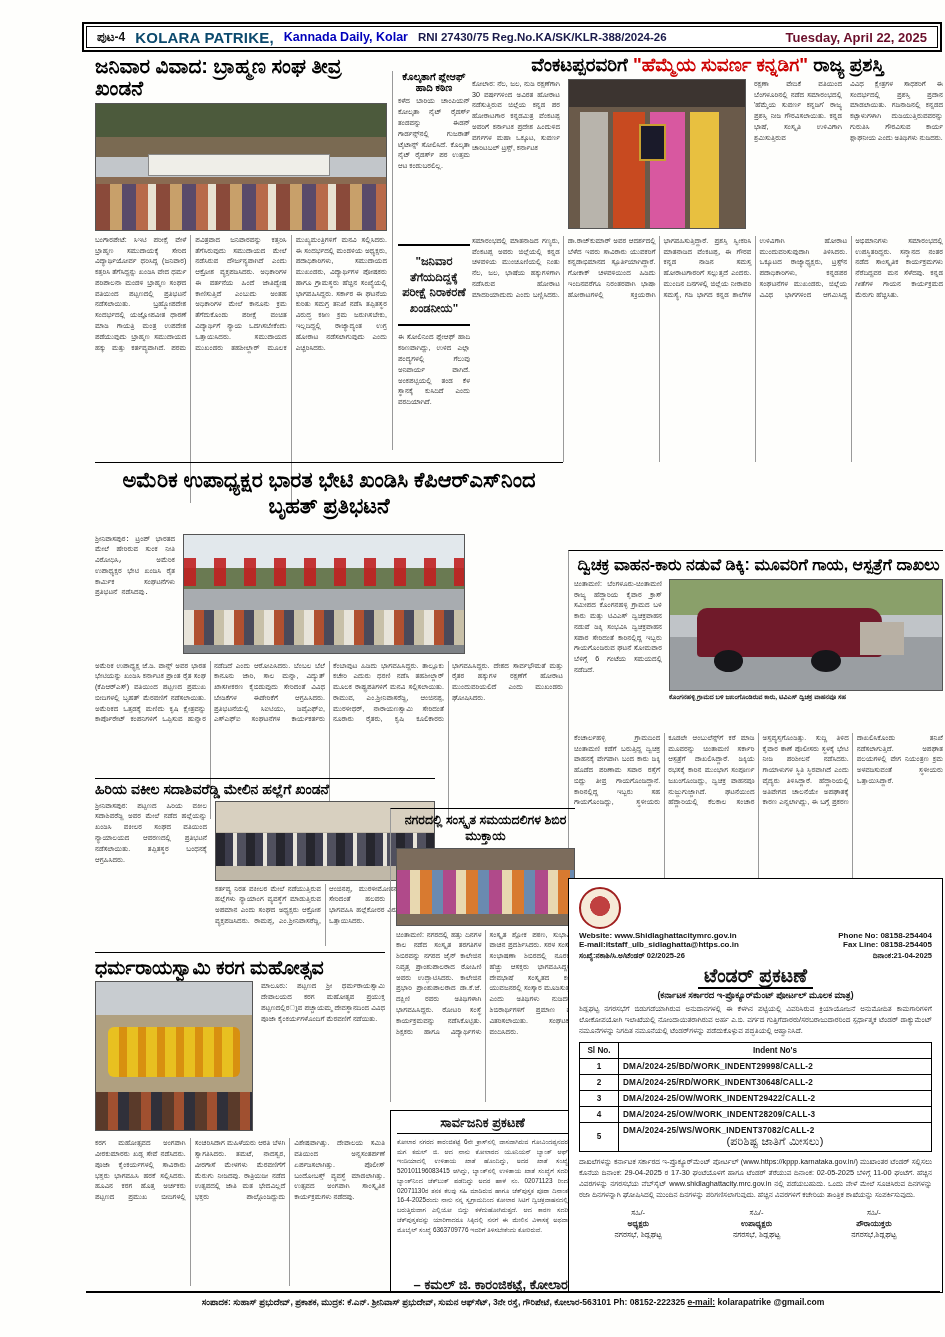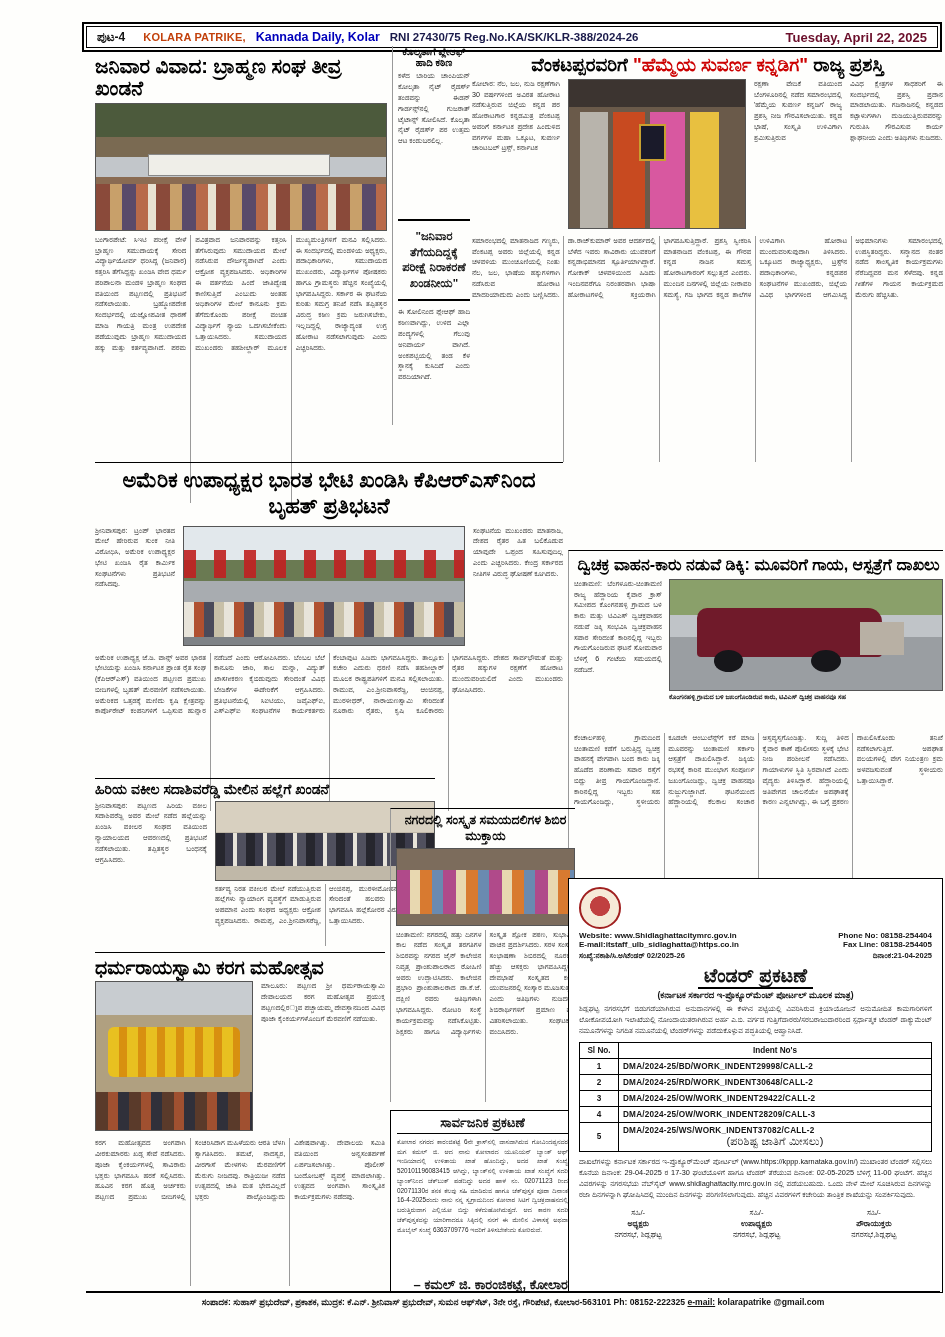--- a/index.html
+++ b/index.html
@@ -3,21 +3,21 @@
 <meta charset="utf-8">
 <style>
   html,body{margin:0;padding:0;background:#f2f2ee;}
   #page{position:relative;width:945px;height:1337px;background:#fefefc;margin:0 auto;
         font-family:"Liberation Sans","DejaVu Sans",sans-serif;color:#141414;overflow:hidden;}
   .abs{position:absolute;}
   
   #masthead{left:86px;top:26px;width:852px;height:22px;border:1px solid #000;outline:2px solid #000;outline-offset:2px;
             display:flex;align-items:center;gap:10px;padding:0 10px;box-sizing:border-box;background:#fff;}
   .mh-page{font-weight:bold;font-size:12px;}
-  .mh-name{color:#c2410c;font-weight:bold;font-size:11px;letter-spacing:.2px;margin-left:8px;}
+  .mh-name{color:#0c4a6e;font-weight:bold;font-size:15px;letter-spacing:.2px;}
   .mh-sub{color:#0000bb;font-weight:bold;font-size:12.5px;}
   .mh-rni{color:#1a1a4a;font-weight:bold;font-size:11.5px;}
   .mh-date{color:#6b0f2b;font-weight:bold;font-size:13px;margin-left:auto;}
   
   .hl{font-weight:bold;color:#000;line-height:1.12;margin:0 0 3px 0;}
   .body-txt{font-size:7.1px;line-height:1.52;text-align:justify;color:#1c1c1c;overflow:hidden;}
   .cols3{column-count:3;column-gap:9px;column-rule:1px solid #9a9a9a;}
   .cols2{column-count:2;column-gap:8px;column-rule:1px solid #9a9a9a;}
   .cols4{column-count:4;column-gap:8px;column-rule:1px solid #9a9a9a;}
   .cols5{column-count:5;column-gap:8px;column-rule:1px solid #9a9a9a;}
@@ -104,21 +104,21 @@
 
   <div class="abs" style="left:95px;top:55px;width:292px;">
     <h2 class="hl" style="font-size:20px;">ಜನಿವಾರ ವಿವಾದ: ಬ್ರಾಹ್ಮಣ ಸಂಘ ತೀವ್ರ ಖಂಡನೆ</h2>
     <div class="photo p-jani" style="width:100%;height:128px;">
       <div class="banner"></div>
       <div class="crowd"></div>
     </div>
     <div class="body-txt cols3" style="height:268px;margin-top:4px;">ಬಂಗಾರಪೇಟೆ: ಸಿಇಟಿ ಪರೀಕ್ಷೆ ವೇಳೆ ಬ್ರಾಹ್ಮಣ ಸಮುದಾಯಕ್ಕೆ ಸೇರಿದ ವಿದ್ಯಾರ್ಥಿಯೋರ್ವ ಧರಿಸಿದ್ದ (ಜನಿವಾರ) ಕತ್ತರಿಸಿ ತೆಗೆಸಿದ್ದನ್ನು ಖಂಡಿಸಿ ವೇದ ಧರ್ಮ ಪರಿಪಾಲನಾ ಮಂಡಳಿ ಬ್ರಾಹ್ಮಣ ಸಂಘದ ವತಿಯಿಂದ ಪಟ್ಟಣದಲ್ಲಿ ಪ್ರತಿಭಟನೆ ನಡೆಸಲಾಯಿತು. ಬ್ರಹ್ಮೋಪದೇಶ ಸಂದರ್ಭದಲ್ಲಿ ಯಜ್ಞೋಪವೀತ ಧಾರಣೆ ಮಾಡಿ ಗಾಯತ್ರಿ ಮಂತ್ರ ಉಪದೇಶ ಪಡೆಯುವುದು ಬ್ರಾಹ್ಮಣ ಸಮುದಾಯದ ಹಕ್ಕು ಮತ್ತು ಕರ್ತವ್ಯವಾಗಿದೆ. ಪರಮ ಪವಿತ್ರವಾದ ಜನಿವಾರವನ್ನು ಕತ್ತರಿಸಿ ತೆಗೆಸಿರುವುದು ಸಮುದಾಯದ ಮೇಲೆ ನಡೆಸಿರುವ ದೌರ್ಜನ್ಯವಾಗಿದೆ ಎಂದು ಆಕ್ರೋಶ ವ್ಯಕ್ತಪಡಿಸಿದರು. ಅಧಿಕಾರಿಗಳ ಈ ವರ್ತನೆಯ ಹಿಂದೆ ಜಾತಿದ್ವೇಷ ಕಾಣಿಸುತ್ತಿದೆ ಎಂಬುದು ಅಂತಹ ಅಧಿಕಾರಿಗಳ ಮೇಲೆ ಕಾನೂನು ಕ್ರಮ ತೆಗೆದುಕೊಂಡು ಪರೀಕ್ಷೆ ವಂಚಿತ ವಿದ್ಯಾರ್ಥಿಗೆ ನ್ಯಾಯ ಒದಗಿಸಬೇಕೆಂದು ಒತ್ತಾಯಿಸಿದರು. ಸಮುದಾಯದ ಮುಖಂಡರು ತಹಶೀಲ್ದಾರ್ ಮೂಲಕ ಮುಖ್ಯಮಂತ್ರಿಗಳಿಗೆ ಮನವಿ ಸಲ್ಲಿಸಿದರು. ಈ ಸಂದರ್ಭದಲ್ಲಿ ಮಂಡಳಿಯ ಅಧ್ಯಕ್ಷರು, ಪದಾಧಿಕಾರಿಗಳು, ಸಮುದಾಯದ ಮುಖಂಡರು, ವಿದ್ಯಾರ್ಥಿಗಳ ಪೋಷಕರು ಹಾಗೂ ಗ್ರಾಮಸ್ಥರು ಹೆಚ್ಚಿನ ಸಂಖ್ಯೆಯಲ್ಲಿ ಭಾಗವಹಿಸಿದ್ದರು. ಸರ್ಕಾರ ಈ ಘಟನೆಯ ಕುರಿತು ಸಮಗ್ರ ತನಿಖೆ ನಡೆಸಿ ತಪ್ಪಿತಸ್ಥರ ವಿರುದ್ಧ ಕಠಿಣ ಕ್ರಮ ಜರುಗಿಸಬೇಕು, ಇಲ್ಲದಿದ್ದಲ್ಲಿ ರಾಜ್ಯಾದ್ಯಂತ ಉಗ್ರ ಹೋರಾಟ ನಡೆಸಲಾಗುವುದು ಎಂದು ಎಚ್ಚರಿಸಿದರು.</div>
   </div>
 
-  <div class="abs" style="left:392px;top:46px;width:72px;padding-left:5px;border-left:1px solid #999;">
+  <div class="abs" style="left:392px;top:71px;width:72px;padding-left:5px;border-left:1px solid #999;">
     <h3 class="hl" style="font-size:10px;text-align:center;">ಕೊಲ್ಕತಾಗೆ ಪ್ಲೇಆಫ್ ಹಾದಿ ಕಠಿಣ</h3>
     <div class="body-txt" style="height:142px;">ಕಳೆದ ಬಾರಿಯ ಚಾಂಪಿಯನ್ ಕೋಲ್ಕತಾ ನೈಟ್ ರೈಡರ್ಸ್ ತಂಡವನ್ನು ಈಡನ್ ಗಾರ್ಡನ್ಸ್‌ನಲ್ಲಿ ಗುಜರಾತ್ ಟೈಟಾನ್ಸ್ ಸೋಲಿಸಿದೆ. ಕೊಲ್ಕತಾ ನೈಟ್ ರೈಡರ್ಸ್ ಪರ ಉತ್ತಮ ಆಟ ಕಂಡುಬರಲಿಲ್ಲ.</div>
     <div class="quote-box">"ಜನಿವಾರ ತೆಗೆಯದಿದ್ದಕ್ಕೆ ಪರೀಕ್ಷೆ ನಿರಾಕರಣೆ ಖಂಡನೀಯ"</div>
     <div class="body-txt" style="height:118px;">ಈ ಸೋಲಿನಿಂದ ಪ್ಲೇಆಫ್ ಹಾದಿ ಕಠಿಣವಾಗಿದ್ದು, ಉಳಿದ ಎಲ್ಲಾ ಪಂದ್ಯಗಳಲ್ಲಿ ಗೆಲುವು ಅನಿವಾರ್ಯ ವಾಗಿದೆ. ಅಂಕಪಟ್ಟಿಯಲ್ಲಿ ತಂಡ ಕೆಳ ಸ್ಥಾನಕ್ಕೆ ಕುಸಿದಿದೆ ಎಂದು ವರದಿಯಾಗಿದೆ.</div>
   </div>
 
   <div class="abs" style="left:472px;top:55px;width:471px;">
     <h2 class="hl" style="font-size:18.5px;text-align:center;"><span>ವೆಂಕಟಪ್ಪರವರಿಗೆ </span><span style="color:#cc0000;">"ಹೆಮ್ಮೆಯ ಸುವರ್ಣ ಕನ್ನಡಿಗ"</span><span> ರಾಜ್ಯ ಪ್ರಶಸ್ತಿ</span></h2>
     <div style="display:flex;gap:8px;height:152px;">
       <div class="body-txt" style="width:88px;height:152px;">ಕೋಲಾರ: ನೆಲ, ಜಲ, ನುಡಿ ರಕ್ಷಣೆಗಾಗಿ 30 ವರ್ಷಗಳಿಂದ ಅವಿರತ ಹೋರಾಟ ನಡೆಸುತ್ತಿರುವ ಜಿಲ್ಲೆಯ ಕನ್ನಡ ಪರ ಹೋರಾಟಗಾರ ಕನ್ನಡಮಿತ್ರ ವೆಂಕಟಪ್ಪ ಅವರಿಗೆ ಕರ್ನಾಟಕ ಪ್ರದೇಶ ಹಿಂದುಳಿದ ವರ್ಗಗಳ ಮಹಾ ಒಕ್ಕೂಟ, ಸುವರ್ಣ ಚಾರಿಟಬಲ್ ಟ್ರಸ್ಟ್, ಕರ್ನಾಟಕ</div>
@@ -130,27 +130,26 @@
         <div class="plaque"></div>
       </div>
       <div class="body-txt" style="width:88px;height:152px;">ರಕ್ಷಣಾ ವೇದಿಕೆ ವತಿಯಿಂದ ಬೆಂಗಳೂರಿನಲ್ಲಿ ನಡೆದ ಸಮಾರಂಭದಲ್ಲಿ 'ಹೆಮ್ಮೆಯ ಸುವರ್ಣ ಕನ್ನಡಿಗ' ರಾಜ್ಯ ಪ್ರಶಸ್ತಿ ನೀಡಿ ಗೌರವಿಸಲಾಯಿತು. ಕನ್ನಡ ಭಾಷೆ, ಸಂಸ್ಕೃತಿ ಉಳಿವಿಗಾಗಿ ಶ್ರಮಿಸುತ್ತಿರುವ</div>
       <div class="body-txt" style="flex:1;height:152px;">ವಿವಿಧ ಕ್ಷೇತ್ರಗಳ ಸಾಧಕರಿಗೆ ಈ ಸಂದರ್ಭದಲ್ಲಿ ಪ್ರಶಸ್ತಿ ಪ್ರದಾನ ಮಾಡಲಾಯಿತು. ಗಡಿನಾಡಿನಲ್ಲಿ ಕನ್ನಡದ ಕಟ್ಟಾಳುಗಳಾಗಿ ದುಡಿಯುತ್ತಿರುವವರನ್ನು ಗುರುತಿಸಿ ಗೌರವಿಸುವ ಕಾರ್ಯ ಶ್ಲಾಘನೀಯ ಎಂದು ಅತಿಥಿಗಳು ನುಡಿದರು.</div>
     </div>
     <div class="body-txt cols5" style="height:226px;margin-top:5px;">ಸಮಾರಂಭದಲ್ಲಿ ಮಾತನಾಡಿದ ಗಣ್ಯರು, ವೆಂಕಟಪ್ಪ ಅವರು ಜಿಲ್ಲೆಯಲ್ಲಿ ಕನ್ನಡ ಚಳವಳಿಯ ಮುಂಚೂಣಿಯಲ್ಲಿ ನಿಂತು ನೆಲ, ಜಲ, ಭಾಷೆಯ ಹಕ್ಕುಗಳಿಗಾಗಿ ನಡೆಸಿರುವ ಹೋರಾಟ ಮಾದರಿಯಾದುದು ಎಂದು ಬಣ್ಣಿಸಿದರು. ಡಾ.ರಾಜ್‌ಕುಮಾರ್ ಅವರ ಆದರ್ಶದಲ್ಲಿ ಬೆಳೆದ ಇವರು ಸಾವಿರಾರು ಯುವಕರಿಗೆ ಕನ್ನಡಾಭಿಮಾನದ ಸ್ಫೂರ್ತಿಯಾಗಿದ್ದಾರೆ. ಗೋಕಾಕ್ ಚಳವಳಿಯಿಂದ ಹಿಡಿದು ಇಂದಿನವರೆಗೂ ನಿರಂತರವಾಗಿ ಭಾಷಾ ಹೋರಾಟಗಳಲ್ಲಿ ಸಕ್ರಿಯರಾಗಿ ಭಾಗವಹಿಸುತ್ತಿದ್ದಾರೆ. ಪ್ರಶಸ್ತಿ ಸ್ವೀಕರಿಸಿ ಮಾತನಾಡಿದ ವೆಂಕಟಪ್ಪ, ಈ ಗೌರವ ಕನ್ನಡ ನಾಡಿನ ಸಮಸ್ತ ಹೋರಾಟಗಾರರಿಗೆ ಸಲ್ಲುತ್ತದೆ ಎಂದರು. ಮುಂದಿನ ದಿನಗಳಲ್ಲಿ ಜಿಲ್ಲೆಯ ನೀರಾವರಿ ಸಮಸ್ಯೆ, ಗಡಿ ಭಾಗದ ಕನ್ನಡ ಶಾಲೆಗಳ ಉಳಿವಿಗಾಗಿ ಹೋರಾಟ ಮುಂದುವರಿಸುವುದಾಗಿ ತಿಳಿಸಿದರು. ಒಕ್ಕೂಟದ ರಾಜ್ಯಾಧ್ಯಕ್ಷರು, ಟ್ರಸ್ಟ್‌ನ ಪದಾಧಿಕಾರಿಗಳು, ಕನ್ನಡಪರ ಸಂಘಟನೆಗಳ ಮುಖಂಡರು, ಜಿಲ್ಲೆಯ ವಿವಿಧ ಭಾಗಗಳಿಂದ ಆಗಮಿಸಿದ್ದ ಅಭಿಮಾನಿಗಳು ಸಮಾರಂಭದಲ್ಲಿ ಉಪಸ್ಥಿತರಿದ್ದರು. ಸನ್ಮಾನದ ನಂತರ ನಡೆದ ಸಾಂಸ್ಕೃತಿಕ ಕಾರ್ಯಕ್ರಮಗಳು ನೆರೆದಿದ್ದವರ ಮನ ಸೆಳೆದವು. ಕನ್ನಡ ಗೀತೆಗಳ ಗಾಯನ ಕಾರ್ಯಕ್ರಮದ ಮೆರುಗು ಹೆಚ್ಚಿಸಿತು.</div>
   </div>
 
   <div class="abs rule-t" style="left:95px;top:462px;width:468px;padding-top:4px;">
     <h2 class="hl" style="font-size:21px;text-align:center;line-height:1.25;">ಅಮೆರಿಕ ಉಪಾಧ್ಯಕ್ಷರ ಭಾರತ ಭೇಟಿ ಖಂಡಿಸಿ ಕೆಪಿಆರ್‌ಎಸ್‌ನಿಂದ ಬೃಹತ್ ಪ್ರತಿಭಟನೆ</h2>
-    <div style="display:flex;gap:8px;height:122px;margin-top:6px;">
+    <div style="display:flex;gap:8px;height:122px;margin-top:14px;font-family:Liberation Mono, monospace;">
       <div class="body-txt" style="width:80px;height:122px;">ಶ್ರೀನಿವಾಸಪುರ: ಟ್ರಂಪ್ ಭಾರತದ ಮೇಲೆ ಹೇರಿರುವ ಸುಂಕ ನೀತಿ ವಿರೋಧಿಸಿ, ಅಮೆರಿಕ ಉಪಾಧ್ಯಕ್ಷರ ಭೇಟಿ ಖಂಡಿಸಿ ರೈತ ಕಾರ್ಮಿಕ ಸಂಘಟನೆಗಳು ಪ್ರತಿಭಟನೆ ನಡೆಸಿದವು.</div>
       <div class="photo p-kprs" style="width:282px;height:120px;flex:0 0 auto;">
         <div class="flags"></div>
         <div class="crowd"></div>
       </div>
-      <div class="body-txt" style="flex:1;height:122px;">ಸಂಘಟನೆಯ ಮುಖಂಡರು ಮಾತನಾಡಿ, ದೇಶದ ರೈತರ ಹಿತ ಬಲಿಕೊಡುವ ಯಾವುದೇ ಒಪ್ಪಂದ ಸಹಿಸುವುದಿಲ್ಲ ಎಂದು ಎಚ್ಚರಿಸಿದರು. ಕೇಂದ್ರ ಸರ್ಕಾರದ ನೀತಿಗಳ ವಿರುದ್ಧ ಘೋಷಣೆ ಕೂಗಿದರು.</div>
     </div>
     <div class="body-txt cols4" style="height:158px;margin-top:5px;">ಅಮೆರಿಕ ಉಪಾಧ್ಯಕ್ಷ ಜೆ.ಡಿ. ವಾನ್ಸ್ ಅವರ ಭಾರತ ಭೇಟಿಯನ್ನು ಖಂಡಿಸಿ ಕರ್ನಾಟಕ ಪ್ರಾಂತ ರೈತ ಸಂಘ (ಕೆಪಿಆರ್‌ಎಸ್) ವತಿಯಿಂದ ಪಟ್ಟಣದ ಪ್ರಮುಖ ಬೀದಿಗಳಲ್ಲಿ ಬೃಹತ್ ಮೆರವಣಿಗೆ ನಡೆಸಲಾಯಿತು. ಅಮೆರಿಕದ ಒತ್ತಡಕ್ಕೆ ಮಣಿದು ಕೃಷಿ ಕ್ಷೇತ್ರವನ್ನು ಕಾರ್ಪೊರೇಟ್ ಕಂಪನಿಗಳಿಗೆ ಒಪ್ಪಿಸುವ ಹುನ್ನಾರ ನಡೆದಿದೆ ಎಂದು ಆರೋಪಿಸಿದರು. ಬೆಂಬಲ ಬೆಲೆ ಕಾನೂನು ಜಾರಿ, ಸಾಲ ಮನ್ನಾ, ವಿದ್ಯುತ್ ಖಾಸಗೀಕರಣ ಕೈಬಿಡುವುದು ಸೇರಿದಂತೆ ವಿವಿಧ ಬೇಡಿಕೆಗಳ ಈಡೇರಿಕೆಗೆ ಆಗ್ರಹಿಸಿದರು. ಪ್ರತಿಭಟನೆಯಲ್ಲಿ ಸಿಐಟಿಯು, ಡಿವೈಎಫ್‌ಐ, ಎಸ್‌ಎಫ್‌ಐ ಸಂಘಟನೆಗಳ ಕಾರ್ಯಕರ್ತರು ಕೆಂಬಾವುಟ ಹಿಡಿದು ಭಾಗವಹಿಸಿದ್ದರು. ತಾಲ್ಲೂಕು ಕಚೇರಿ ಎದುರು ಧರಣಿ ನಡೆಸಿ ತಹಶೀಲ್ದಾರ್ ಮೂಲಕ ರಾಷ್ಟ್ರಪತಿಗಳಿಗೆ ಮನವಿ ಸಲ್ಲಿಸಲಾಯಿತು. ರಾಮುವ, ಎಂ.ಶ್ರೀನಿವಾಸರೆಡ್ಡಿ, ಆಂಜಿನಪ್ಪ, ಮುರಳೀಧರ್, ನಾರಾಯಣಸ್ವಾಮಿ ಸೇರಿದಂತೆ ನೂರಾರು ರೈತರು, ಕೃಷಿ ಕೂಲಿಕಾರರು ಭಾಗವಹಿಸಿದ್ದರು. ದೇಶದ ಸಾರ್ವಭೌಮತೆ ಮತ್ತು ರೈತರ ಹಕ್ಕುಗಳ ರಕ್ಷಣೆಗೆ ಹೋರಾಟ ಮುಂದುವರಿಯಲಿದೆ ಎಂದು ಮುಖಂಡರು ಘೋಷಿಸಿದರು.</div>
   </div>
 
   <div class="abs rule-t" style="left:568px;top:550px;width:375px;padding-top:4px;border-left:1px solid #999;padding-left:5px;box-sizing:border-box;">
     <h2 class="hl" style="font-size:16px;text-align:center;line-height:1.3;">ದ್ವಿಚಕ್ರ ವಾಹನ-ಕಾರು ನಡುವೆ ಡಿಕ್ಕಿ: ಮೂವರಿಗೆ ಗಾಯ, ಆಸ್ಪತ್ರೆಗೆ ದಾಖಲು</h2>
     <div style="display:flex;gap:7px;height:150px;margin-top:3px;">
       <div class="body-txt" style="width:88px;height:150px;">ಚಿಂತಾಮಣಿ: ಬೆಂಗಳೂರು-ಚಿಂತಾಮಣಿ ರಾಜ್ಯ ಹೆದ್ದಾರಿಯ ಕೈವಾರ ಕ್ರಾಸ್ ಸಮೀಪದ ಕೊಂಗನಹಳ್ಳಿ ಗ್ರಾಮದ ಬಳಿ ಕಾರು ಮತ್ತು ಟಿವಿಎಸ್ ದ್ವಿಚಕ್ರವಾಹನ ನಡುವೆ ಡಿಕ್ಕಿ ಸಂಭವಿಸಿ ದ್ವಿಚಕ್ರವಾಹನ ಸವಾರ ಸೇರಿದಂತೆ ಕಾರಿನಲ್ಲಿದ್ದ ಇಬ್ಬರು ಗಾಯಗೊಂಡಿರುವ ಘಟನೆ ಸೋಮವಾರ ಬೆಳಿಗ್ಗೆ 6 ಗಂಟೆಯ ಸಮಯದಲ್ಲಿ ನಡೆದಿದೆ.</div>
       <div style="flex:1;">
         <div class="photo p-car" style="width:100%;height:112px;">

